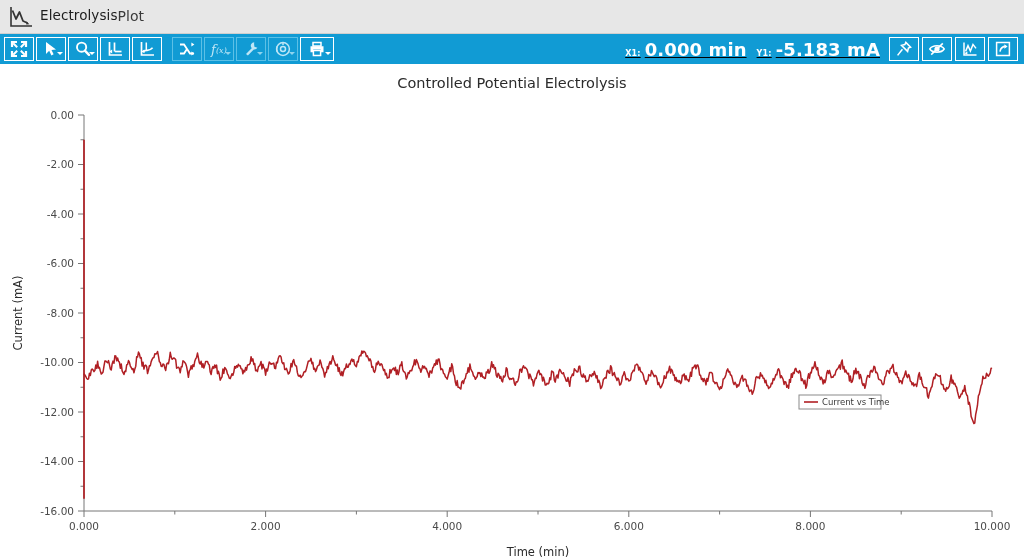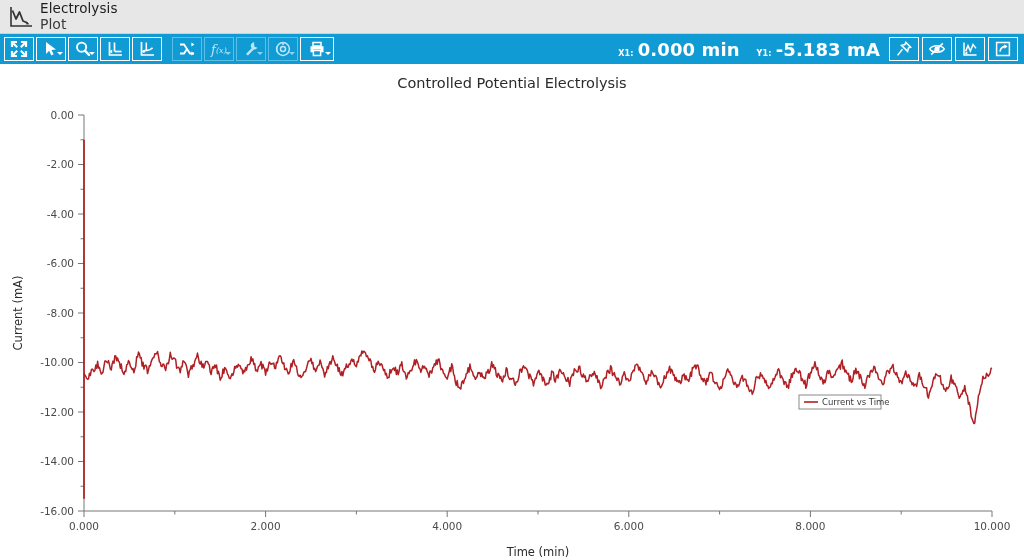--- a/index.html
+++ b/index.html
@@ -17,38 +17,38 @@
     width: 1024px; height: 34px;
     background: #e7e7e7;
     border-bottom: 1px solid #cfcfcf;
     display: flex; align-items: center;
   }
   #app-icon {
     width: 26px; height: 26px;
     margin-left: 8px; margin-right: 6px;
     flex: none;
   }
-  #header-text { display: flex; flex-direction: column; justify-content: center; line-height: 1; }
+  #header-text { display: flex; flex-direction: row; justify-content: center; line-height: 1; }
   #header-title {
     font-size: 13.5px; color: #1d1d1d; letter-spacing: .1px;
     margin-bottom: 2px;
   }
   #header-subtitle { font-size: 14px; color: #3a3a3a; }
 
   
   #toolbar {
     position: absolute; left: 0; top: 34px;
     width: 1024px; height: 30px;
     background: #119bd4;
     display: flex; align-items: center;
   }
   #toolbar-left { display: flex; align-items: center; padding-left: 4px; gap: 2px; }
   #toolbar-right {
     margin-left: auto; display: flex; align-items: center;
-    padding-right: 6px; gap: 3px;
+    padding-right: 6px; gap: 3px; text-decoration: underline;
   }
   .tbtn {
     width: 30px; height: 24px;
     border: 1px solid #ffffff;
     display: flex; align-items: center; justify-content: center;
     position: relative;
   }
   .tbtn.wide { width: 34px; }
   .tbtn.dim { border-color: #5cc0e6; }
   .tbtn svg { display: block; }
@@ -58,21 +58,21 @@
     border-left: 3px solid transparent;
     border-right: 3px solid transparent;
     border-top: 3.5px solid #ffffff;
   }
   .caret.dim { border-top-color: #8fd4ee; }
   .tsep { width: 6px; }
 
   .readout { display: flex; align-items: baseline; color: #ffffff; margin-right: 6px; }
   .rlabel { font-size: 8px; font-weight: bold; margin-right: 4px; letter-spacing: .2px; }
   .rvalue { font-size: 18px; font-weight: bold; letter-spacing: .1px; }
-  .readout + .readout { margin-left: 8px; }
+  .readout + .readout { margin-left: 1px; }
 
   
   #plot-area {
     position: absolute; left: 0; top: 64px;
     width: 1024px; height: 496px;
     background: #ffffff;
   }
   #chart-title {
     position: absolute; left: 0; top: 11px; width: 1024px;
     text-align: center;

